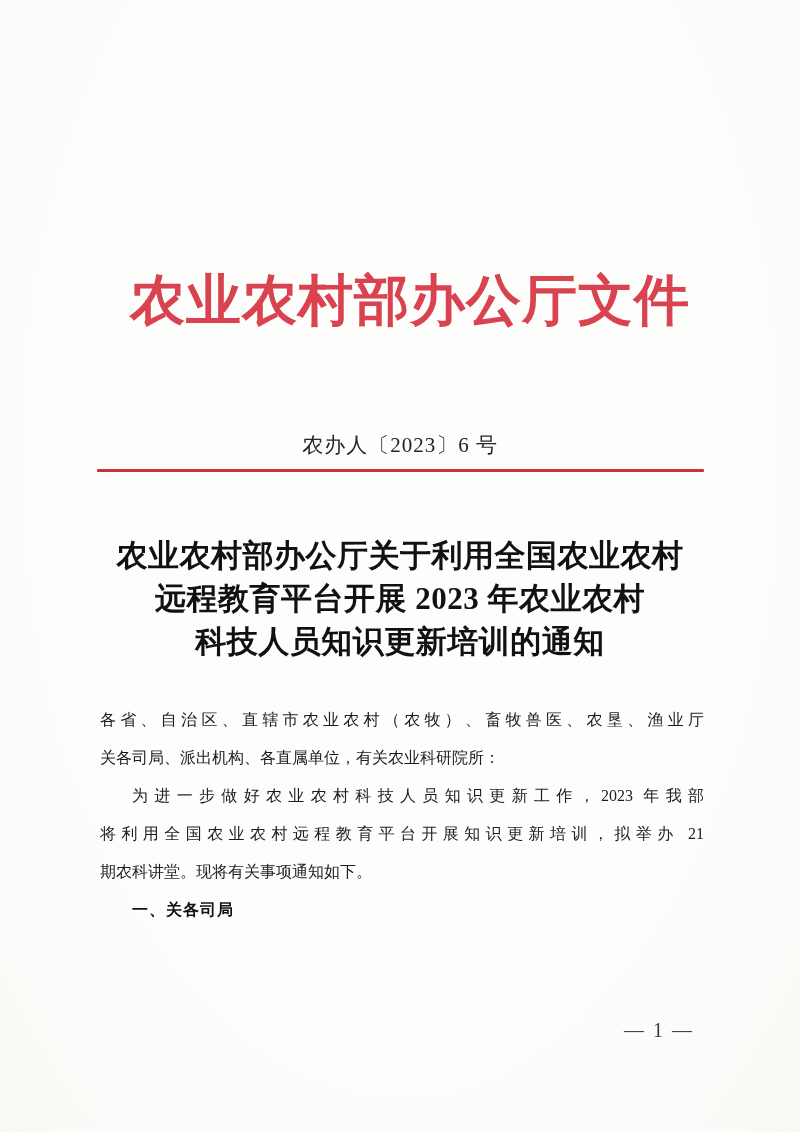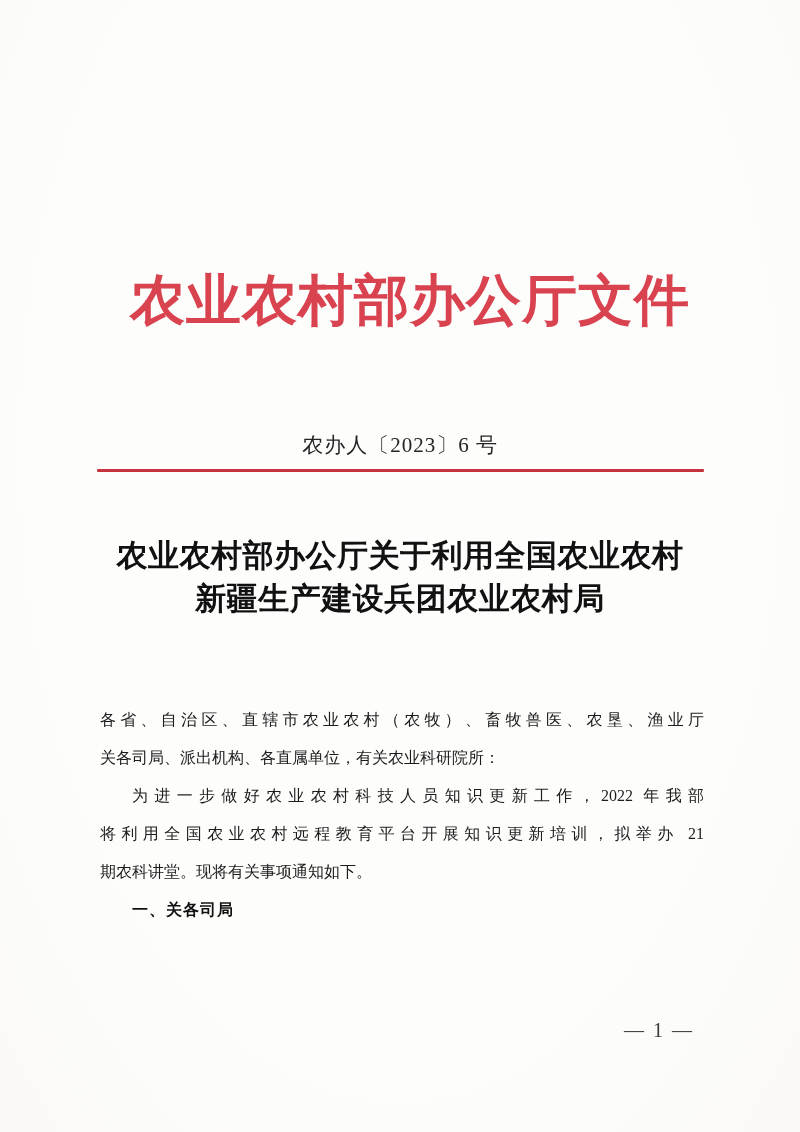--- a/index.html
+++ b/index.html
@@ -107,27 +107,28 @@
 <div class="page">
 
   <h1 class="agency-header">农业农村部办公厅文件</h1>
 
   <div class="doc-number">农办人〔2023〕6 号</div>
 
   <div class="red-line"></div>
 
   <div class="doc-title">
     <div class="title-line">农业农村部办公厅关于利用全国农业农村</div>
-    <div class="title-line">新疆生产建设兵团农业农村局</div>
+    <div class="title-line">远程教育平台开展 2023 年农业农村</div>
+    <div class="title-line">科技人员知识更新培训的通知</div>
   </div>
 
   <div class="doc-body">
     <div class="bline j">各省、自治区、直辖市农业农村（农牧）、畜牧兽医、农垦、渔业厅</div>
     <div class="bline">关各司局、派出机构、各直属单位，有关农业科研院所：</div>
-    <div class="bline ind j">为进一步做好农业农村科技人员知识更新工作，2022 年我部</div>
+    <div class="bline ind j">为进一步做好农业农村科技人员知识更新工作，2023 年我部</div>
     <div class="bline j">将利用全国农业农村远程教育平台开展知识更新培训，拟举办 21</div>
     <div class="bline">期农科讲堂。现将有关事项通知如下。</div>
     <div class="bline ind heading">一、关各司局</div>
   </div>
 
   <div class="page-number">— 1 —</div>
 
 </div>
 
 </body></html>

